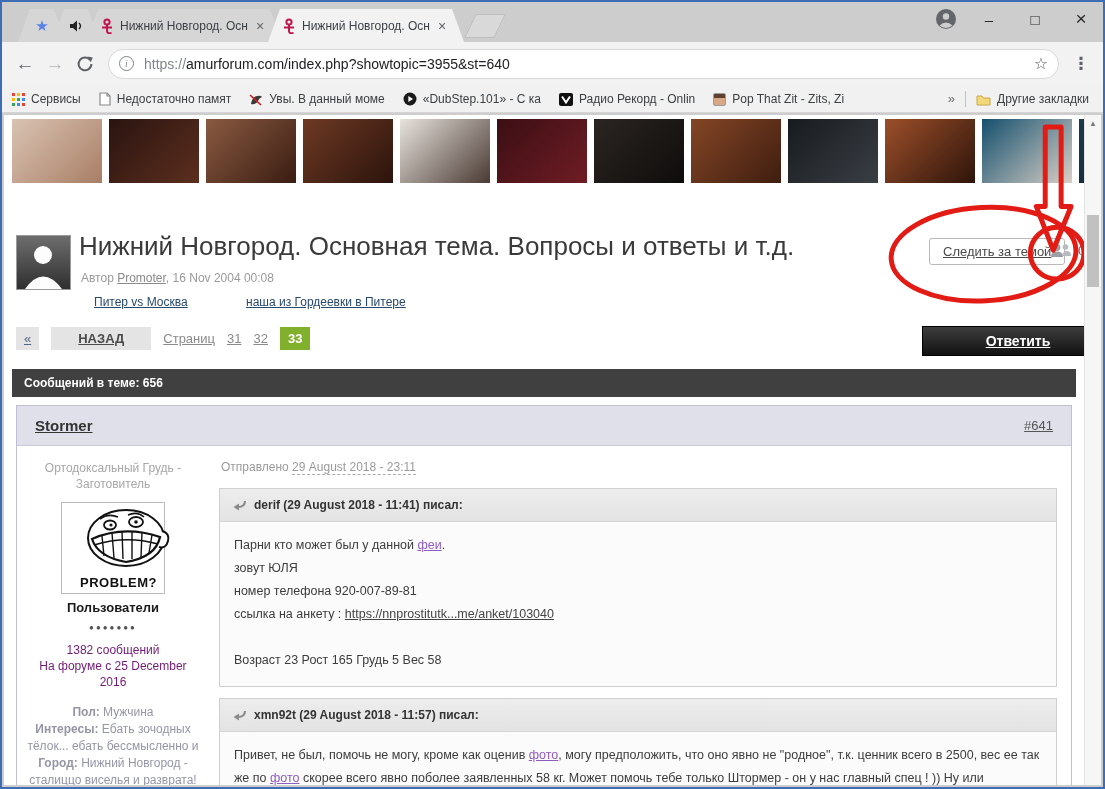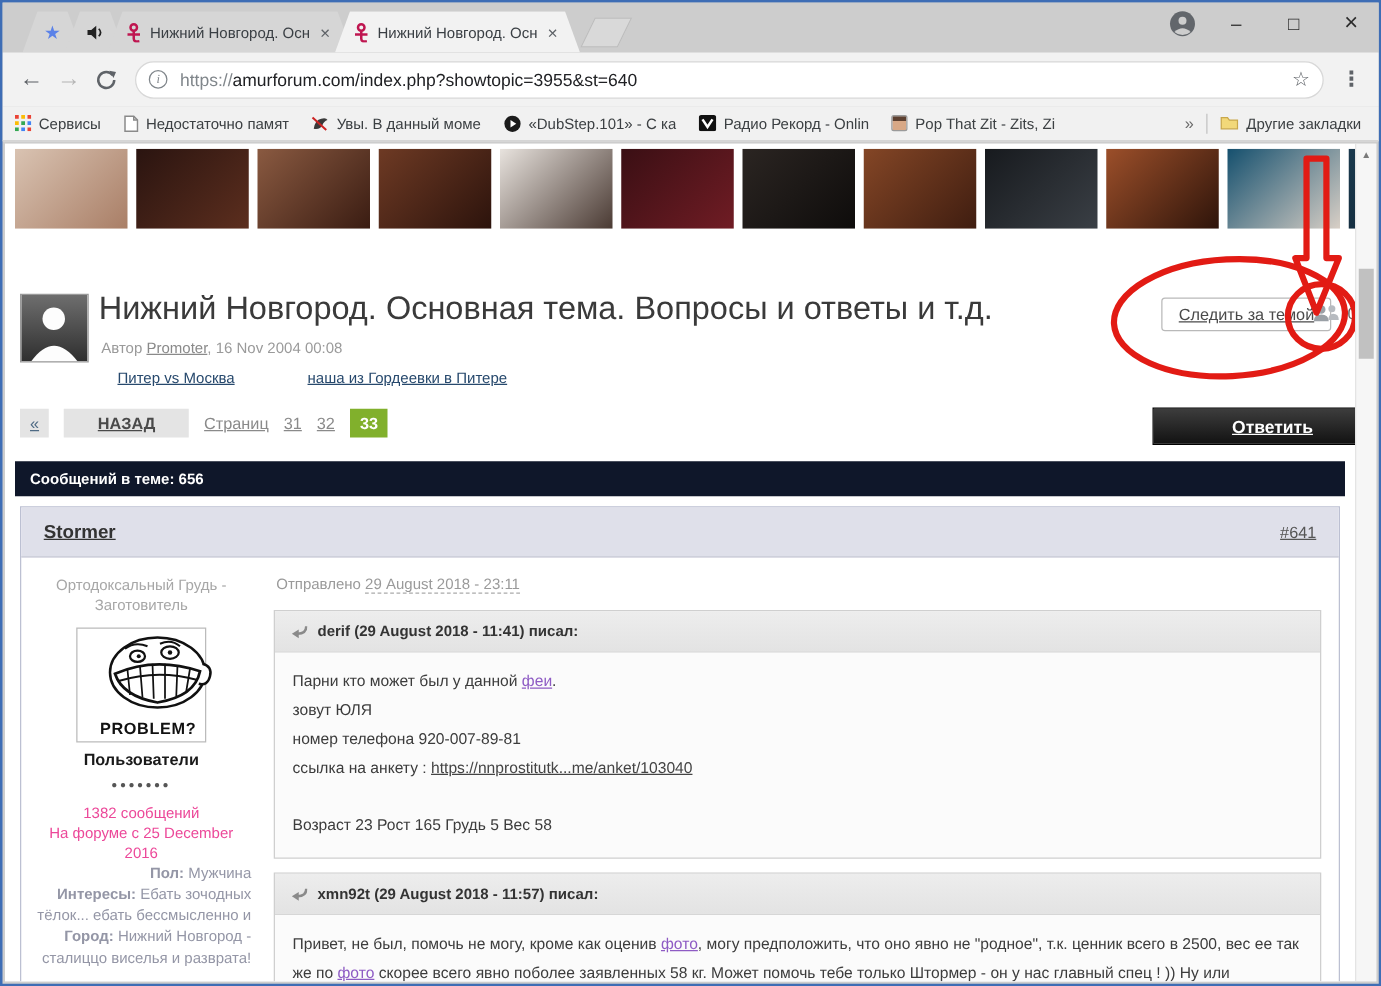--- a/index.html
+++ b/index.html
@@ -28,21 +28,21 @@
   .nav-ico.disabled { color:#b6b6b6; }
   .omnibox { flex:1; height:30px; background:#fff; border:1px solid #d8d8d8; border-radius:15px; display:flex; align-items:center; padding:0 10px; margin:0 8px; }
   .info-ico { width:15px; height:15px; border:1.5px solid #80868b; border-radius:50%; color:#80868b; font-size:10px; display:flex; align-items:center; justify-content:center; font-style:italic; font-family:"Liberation Serif",serif; flex:0 0 auto; }
   .url { font-size:14px; margin-left:10px; color:#202124; white-space:nowrap; overflow:hidden; flex:1; }
   .url .scheme { color:#80868b; }
   .omni-star { font-size:16px; color:#5f6368; margin-left:8px; }
   .menu-dots { font-size:17px; color:#5f6368; width:28px; text-align:center; font-weight:bold; }
 
   
   .bookmarks { height:28px; background:#f1f1f1; border-bottom:1px solid #d5d5d5; display:flex; align-items:center; padding:0 10px; font-size:12px; color:#3c4043; }
-  .bm { display:flex; align-items:flex-start; gap:6px; margin-right:18px; white-space:nowrap; }
+  .bm { display:flex; align-items:flex-end; gap:6px; margin-right:18px; white-space:nowrap; }
   .bm-label { max-width:128px; overflow:hidden; }
   .bm-right { margin-left:auto; display:flex; align-items:center; gap:10px; }
   .bm-sep { width:1px; height:16px; background:#c2c2c2; }
   .overflow-chevron { color:#6b6b6b; font-size:13px; }
   .face-ico { width:13px; height:13px; border-radius:2px; border:1px solid #9a9a9a; background:linear-gradient(#5d4030 0 35%, #d8a886 35%); }
 
   
   .viewport { position:absolute; top:113px; left:2px; right:2px; bottom:2px; background:#fff; }
   .content { position:absolute; top:0; left:0; right:17px; bottom:0; overflow:hidden; background:#fff; }
 
@@ -70,35 +70,35 @@
   
   .pager { position:absolute; top:212px; left:12px; display:flex; align-items:center; gap:12px; font-size:13px; }
   .pg-box { background:#e4e4e4; padding:4px 8px; color:#4f6b85; text-decoration:underline; }
   .pg-back { background:#e4e4e4; padding:4px 27px; color:#4a4a4a; font-weight:bold; text-decoration:underline; }
   .pg-link { color:#8a8a8a; text-decoration:underline; }
   .pg-cur { background:#81b02c; color:#fff; font-weight:bold; padding:4px 8px; }
   .reply-btn { position:absolute; top:211px; left:918px; width:192px; height:30px; background:linear-gradient(#3d3d3d,#121212); border:1px solid #000; border-radius:0; color:#fff; font-size:14px; font-weight:bold; display:flex; align-items:center; justify-content:center; }
   .reply-btn span { text-decoration:underline; }
 
   
-  .stats { position:absolute; top:254px; left:8px; right:8px; height:28px; background:#0f172a; color:#fff; font-size:12px; font-weight:bold; display:flex; align-items:center; padding:0 12px; }
+  .stats { position:absolute; top:254px; left:8px; right:8px; height:28px; background:#404040; color:#fff; font-size:12px; font-weight:bold; display:flex; align-items:center; padding:0 12px; }
 
   
   .post { position:absolute; top:290px; left:12px; right:12px; height:600px; border:1px solid #bcc0d2; background:#fff; }
   .post-header { height:40px; background:#dfe0ea; border-bottom:1px solid #c9cad6; display:flex; align-items:center; padding:0 18px; }
   .post-author { font-size:15px; color:#333; text-decoration:underline;font-weight:bold; }
   .permalink { margin-left:auto; font-size:13px; color:#555; text-decoration:underline; }
   .post-body { display:flex; }
   .profile-col { width:192px; padding:14px 8px 0; text-align:center; font-size:12px; color:#a7a7a7; line-height:16px; }
   .troll-box { width:104px; margin:10px auto 6px; background:#fff; border:1px solid #bbb; padding:4px 18px 2px; }
   .troll-caption { font-weight:bold; color:#111; font-size:13px; letter-spacing:0.5px; }
   .group-name { color:#1a1a1a; font-weight:bold; font-size:13px; margin-top:6px; }
   .pips { font-size:8px; color:#555; letter-spacing:2px; margin:4px 0 6px; }
-  .profile-meta { color:#ec4899; }
-  .profile-fields { color:#9496a6; line-height:17px;text-align:right; }
+  .profile-meta { color:#701a75; }
+  .profile-fields { margin-top:14px; color:#9496a6; line-height:17px; }
   .profile-fields b { font-weight:bold; }
   .content-col { flex:1; padding:10px 14px 0 10px; }
   .sent-line { font-size:12px; color:#9a9a9a; margin:4px 0 14px 2px; }
   .sent-line span.dt { border-bottom:1px dashed #aaa; }
   .quote { border:1px solid #cfcfcf; background:#fbfbfb; margin-bottom:11px; }
   .quote-head { background:linear-gradient(#ededed,#e3e3e3); border-bottom:1px solid #d6d6d6; padding:9px 12px; font-size:12px; font-weight:bold; color:#333; display:flex; align-items:center; gap:8px; }
   .quote-body { padding:12px 14px 14px; font-size:12.5px; color:#3c3c3c; line-height:23px; }
   .lnk-visited { color:#8e5bc4; text-decoration:underline; }
   .lnk-dark { color:#444; text-decoration:underline; }
   .blank-line { height:23px; }

